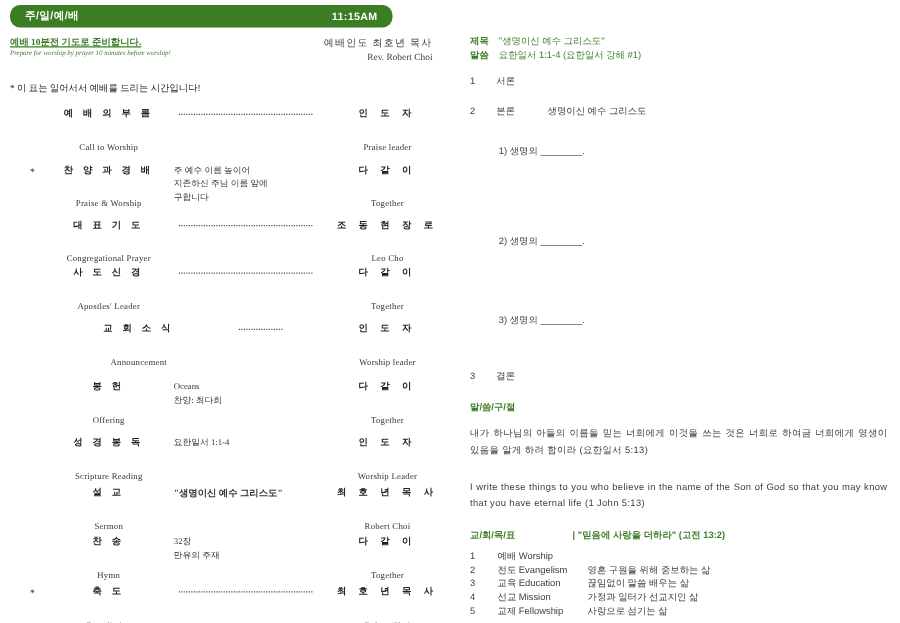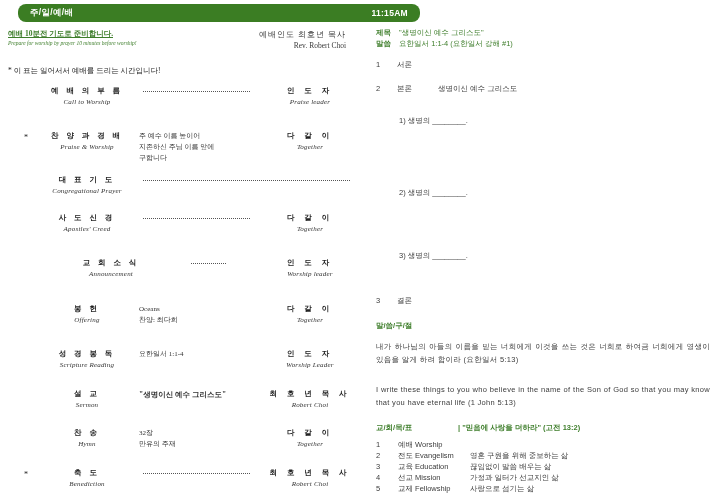--- a/index.html
+++ b/index.html
@@ -9,37 +9,37 @@
   .page { position:relative; width:720px; height:498px; background:#fff; }
 
   
   .bar {
     position:absolute; top:4px; height:18px; border-radius:8px;
     background:#3b7d23; color:#fff;
     display:flex; align-items:center; justify-content:space-between;
     padding:0 12px; font-family:"Liberation Sans", sans-serif;
     font-size:8.5px; font-weight:bold; letter-spacing:0.3px;
   }
-  .bar-left  { left:18px;  width:402px; }
+  .bar-left  { left:8px;  width:306px; }
 
   
   .col-left { position:absolute; left:0; top:0; width:360px; height:498px; }
   .prep { position:absolute; left:8px; top:29px; color:#3e7e2b; }
   .prep .ko { font-size:7.5px; font-weight:bold;text-decoration:underline; }
   .prep .en { font-size:5.5px; font-style:italic; margin-top:1px; }
   .leader-info { position:absolute; right:14px; top:29px; text-align:right; color:#3a3a3a; }
   .leader-info .ko { font-size:8px; letter-spacing:1px; }
   .leader-info .en { font-size:7.5px; margin-top:1px; }
   .stand-note { position:absolute; left:8px; top:66px; font-size:7.5px; color:#222; }
 
   .order-row { position:absolute; left:0; width:360px; display:flex; align-items:flex-start; padding-left:24px; }
   .o-star { width:17px; font-size:8px; color:#222; padding-top:2px; }
   .o-title { width:92px; text-align:center; }
   .o-ko { font-size:7.5px; font-weight:bold; color:#222; letter-spacing:3px; white-space:nowrap; }
-  .o-en { font-size:7px; color:#333; margin-top:2px; letter-spacing:0.2px;font-style:italic; }
+  .o-en { font-size:7px; color:#333; margin-top:18px; letter-spacing:0.2px; }
   .o-center { flex:1; text-align:left; padding:0 6px; }
   .o-center .line { font-size:7px; color:#333; line-height:1.55; }
   .o-center .line.bold { font-weight:bold; font-size:7.5px; }
   .o-dots { height:6px; border-bottom:1.3px dotted #555; margin:0 4px; }
   .o-role { width:100px; text-align:center; }
   .o-role .o-ko { letter-spacing:4px; }
 
   
   .col-right { position:absolute; left:360px; top:0; width:360px; height:498px;
                font-family:"Liberation Sans", sans-serif; color:#3c3c3c; }
@@ -111,26 +111,30 @@
         </div>
         <div class="order-row" style="top: 175px;">
           <span class="o-star"></span>
           <div class="o-title">
             <div class="o-ko">대 표 기 도</div>
             <div class="o-en">Congregational Prayer</div>
           </div>
           <div class="o-center">
             <div class="o-dots"></div>
           </div>
+          <div class="o-role">
+            <div class="o-ko">조 동 현  장 로</div>
+            <div class="o-en">Leo Cho</div>
+          </div>
         </div>
         <div class="order-row" style="top: 213px;">
           <span class="o-star"></span>
           <div class="o-title">
             <div class="o-ko">사 도 신 경</div>
-            <div class="o-en">Apostles' Creed</div>
+            <div class="o-en">Apostles' Leader</div>
           </div>
           <div class="o-center">
             <div class="o-dots"></div>
           </div>
           <div class="o-role">
             <div class="o-ko">다 같 이</div>
             <div class="o-en">Together</div>
           </div>
         </div>
         <div class="order-row" style="top: 258px; gap: 24px;">

